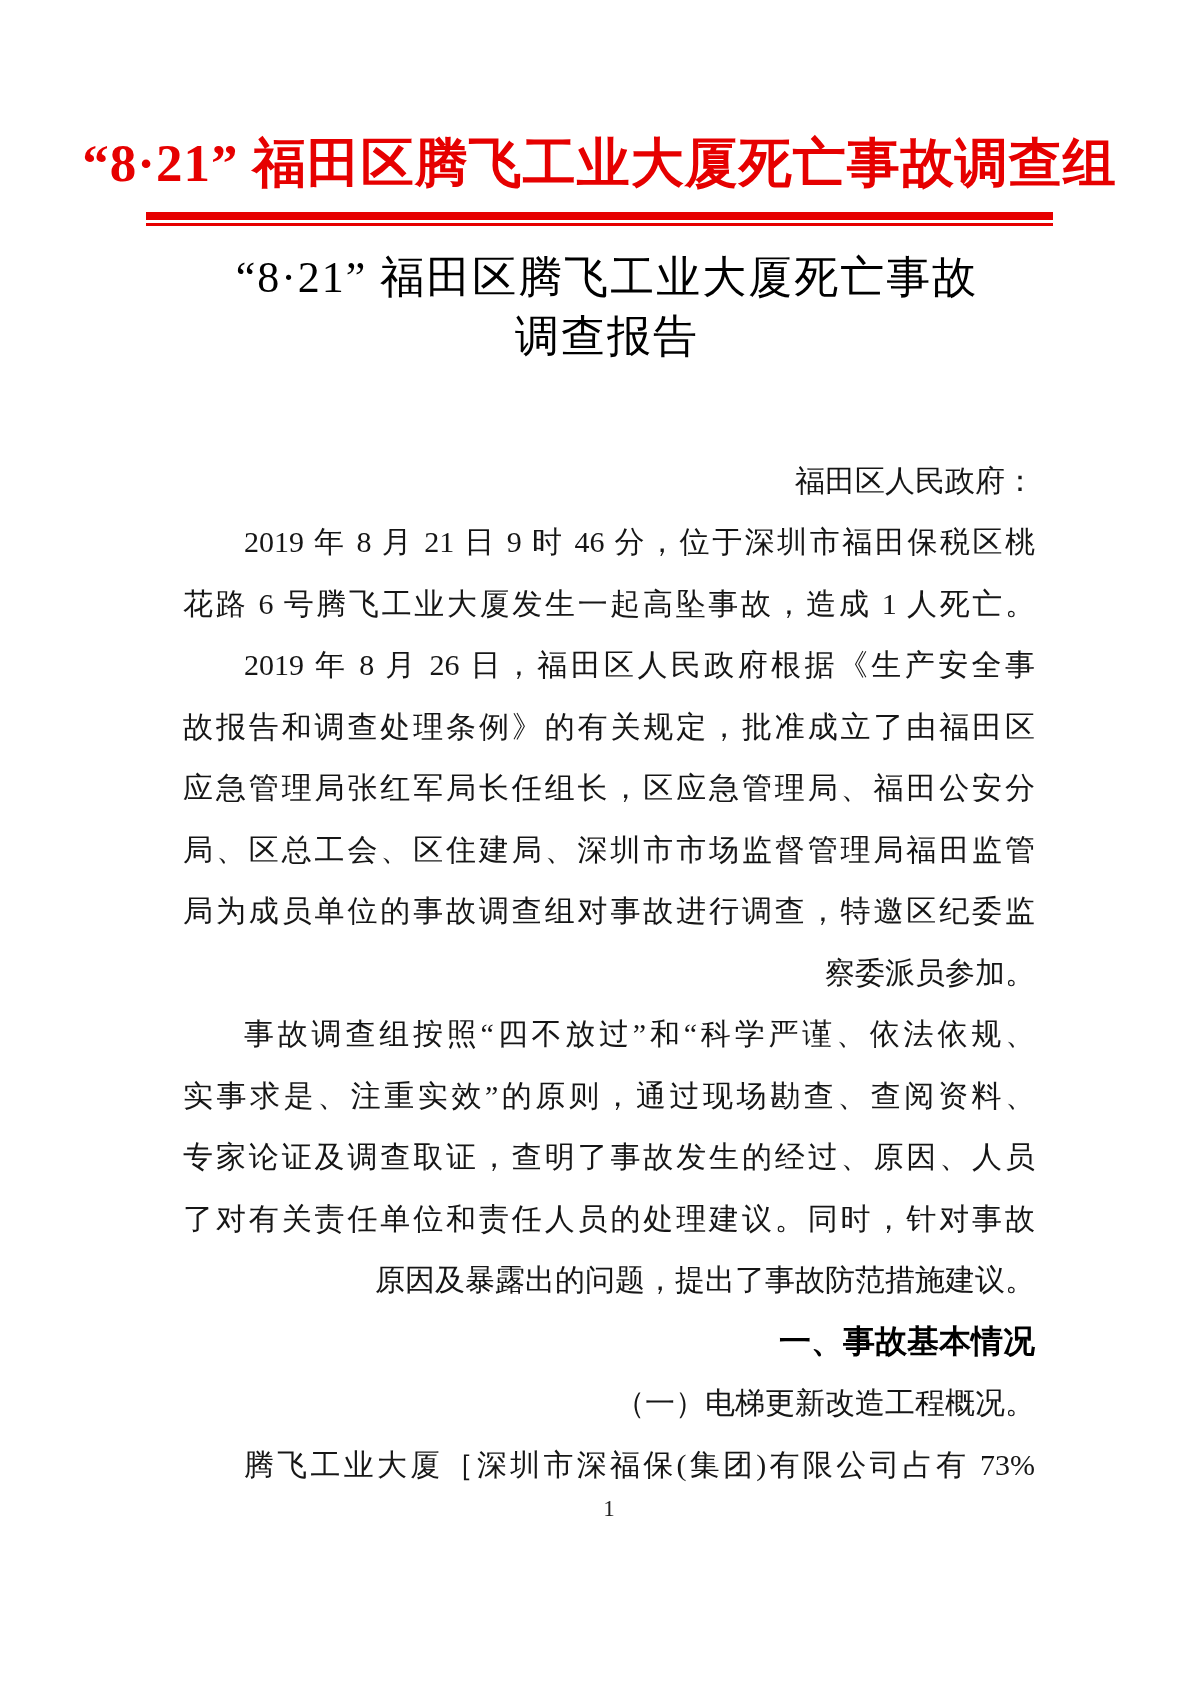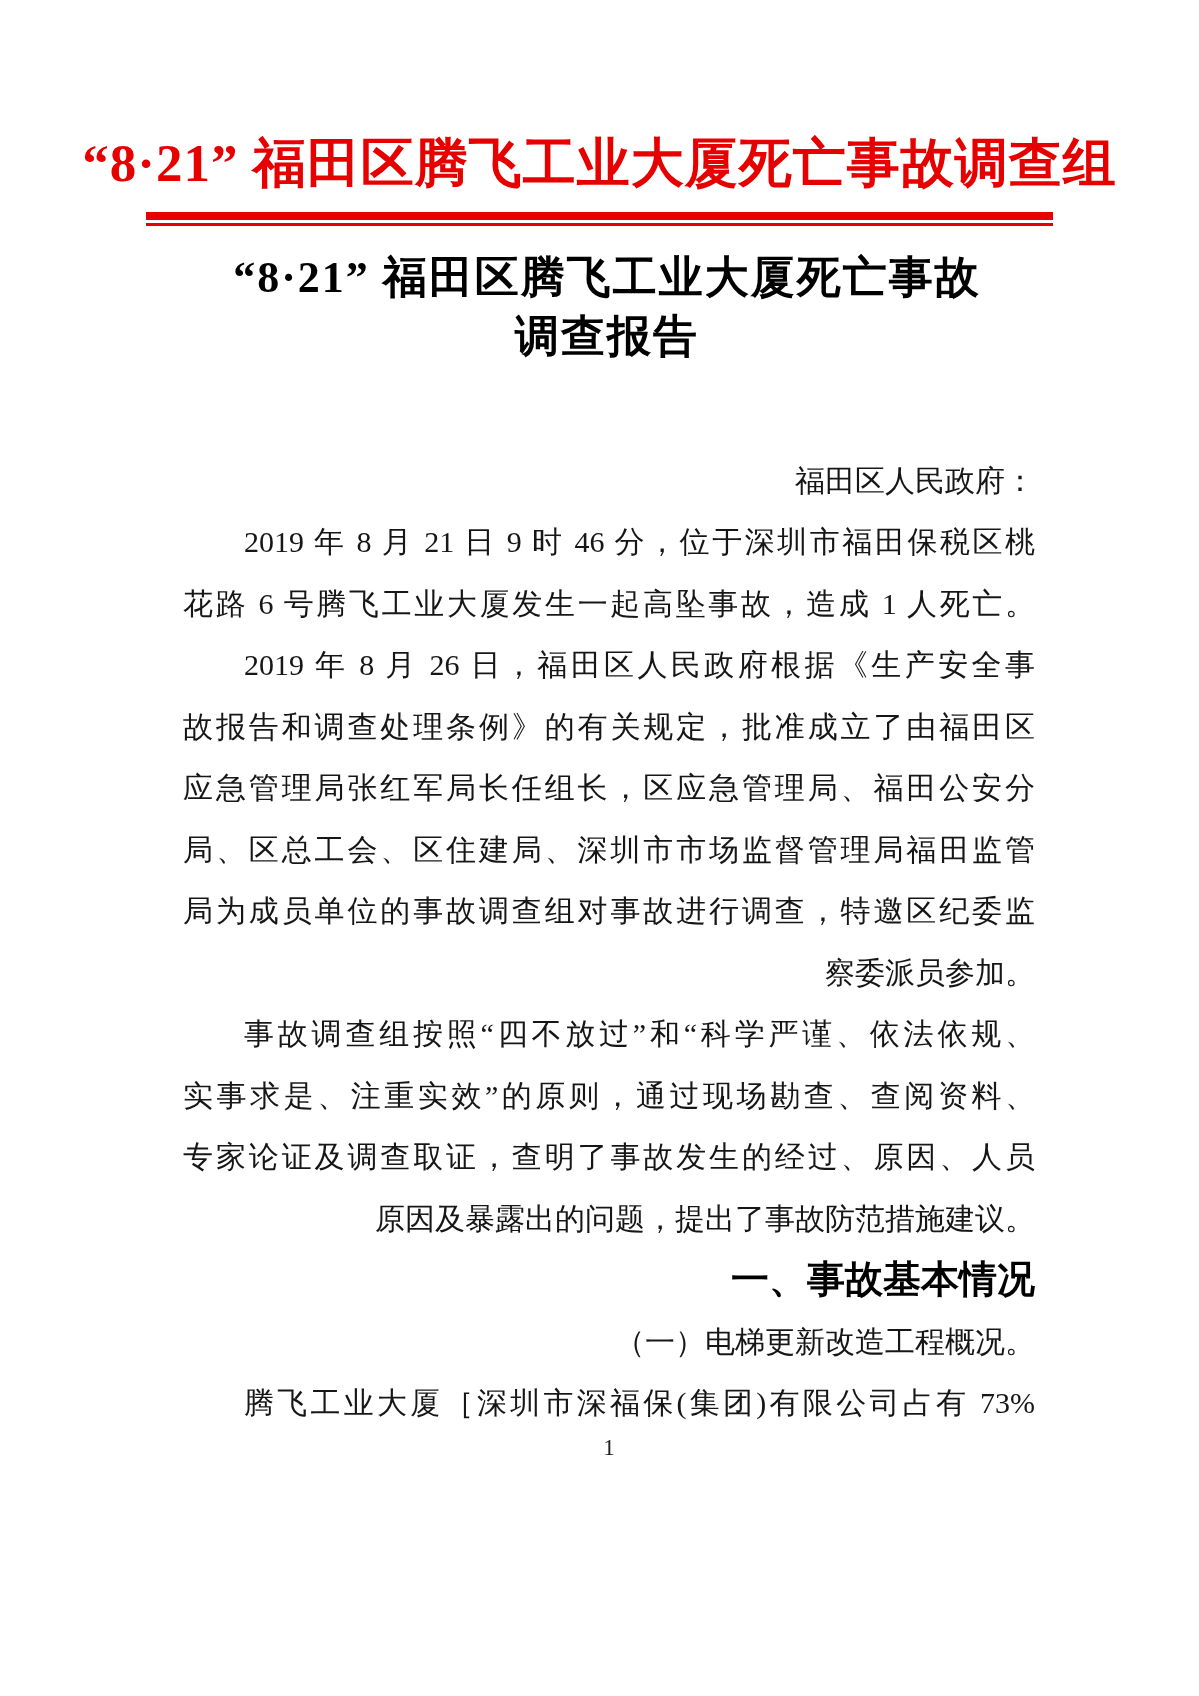--- a/index.html
+++ b/index.html
@@ -29,21 +29,21 @@
     margin: 18px auto 0 146px;
     height: 14px;
     border-top: 8px solid var(--accent);
     border-bottom: 3px solid var(--accent);
   }
   
   .doc-title {
     margin-top: 22px;
     text-align: center;
     font-size: 44px;
-    font-weight: bold;
+    font-weight: normal;
     line-height: 59px;
     letter-spacing: 2px;
     color: #000;
     margin-left: 15px;
   }
   
   .body-text {
     width: 852px;
     margin: 84px 0 0 183px;
   }
@@ -53,21 +53,21 @@
     height: 61.5px;
     white-space: normal;
     color: var(--ink);
   }
   .ind { text-indent: 61px; }
   .j   { text-align: justify; text-align-last: justify; }
   .l   { text-align: right; }
   .heading {
     font-family: "Liberation Sans", "DejaVu Sans", sans-serif;
     font-weight: bold;
-    font-size: 38px;
+    font-size: 32px;
     color: #000;
   }
   
   .footer {
     width: 852px;
     margin: 1px 0 0 183px;
     text-align: center;
     font-size: 23px;
     color: #222;
   }
@@ -93,20 +93,21 @@
     <div class="bl j">花路 6 号腾飞工业大厦发生一起高坠事故，造成 1 人死亡。</div>
     <div class="bl ind j">2019 年 8 月 26 日，福田区人民政府根据《生产安全事</div>
     <div class="bl j">故报告和调查处理条例》的有关规定，批准成立了由福田区</div>
     <div class="bl j">应急管理局张红军局长任组长，区应急管理局、福田公安分</div>
     <div class="bl j">局、区总工会、区住建局、深圳市市场监督管理局福田监管</div>
     <div class="bl j">局为成员单位的事故调查组对事故进行调查，特邀区纪委监</div>
     <div class="bl l">察委派员参加。</div>
     <div class="bl ind j">事故调查组按照“四不放过”和“科学严谨、依法依规、</div>
     <div class="bl j">实事求是、注重实效”的原则，通过现场勘查、查阅资料、</div>
     <div class="bl j">专家论证及调查取证，查明了事故发生的经过、原因、人员</div>
+    <div class="bl j">了对有关责任单位和责任人员的处理建议。同时，针对事故</div>
     <div class="bl l">原因及暴露出的问题，提出了事故防范措施建议。</div>
     <div class="bl ind l heading">一、事故基本情况</div>
     <div class="bl ind l">（一）电梯更新改造工程概况。</div>
     <div class="bl ind j">腾飞工业大厦［深圳市深福保(集团)有限公司占有 73%</div>
   </div>
 
   <div class="footer">
     <span>1</span>
   </div>
 

